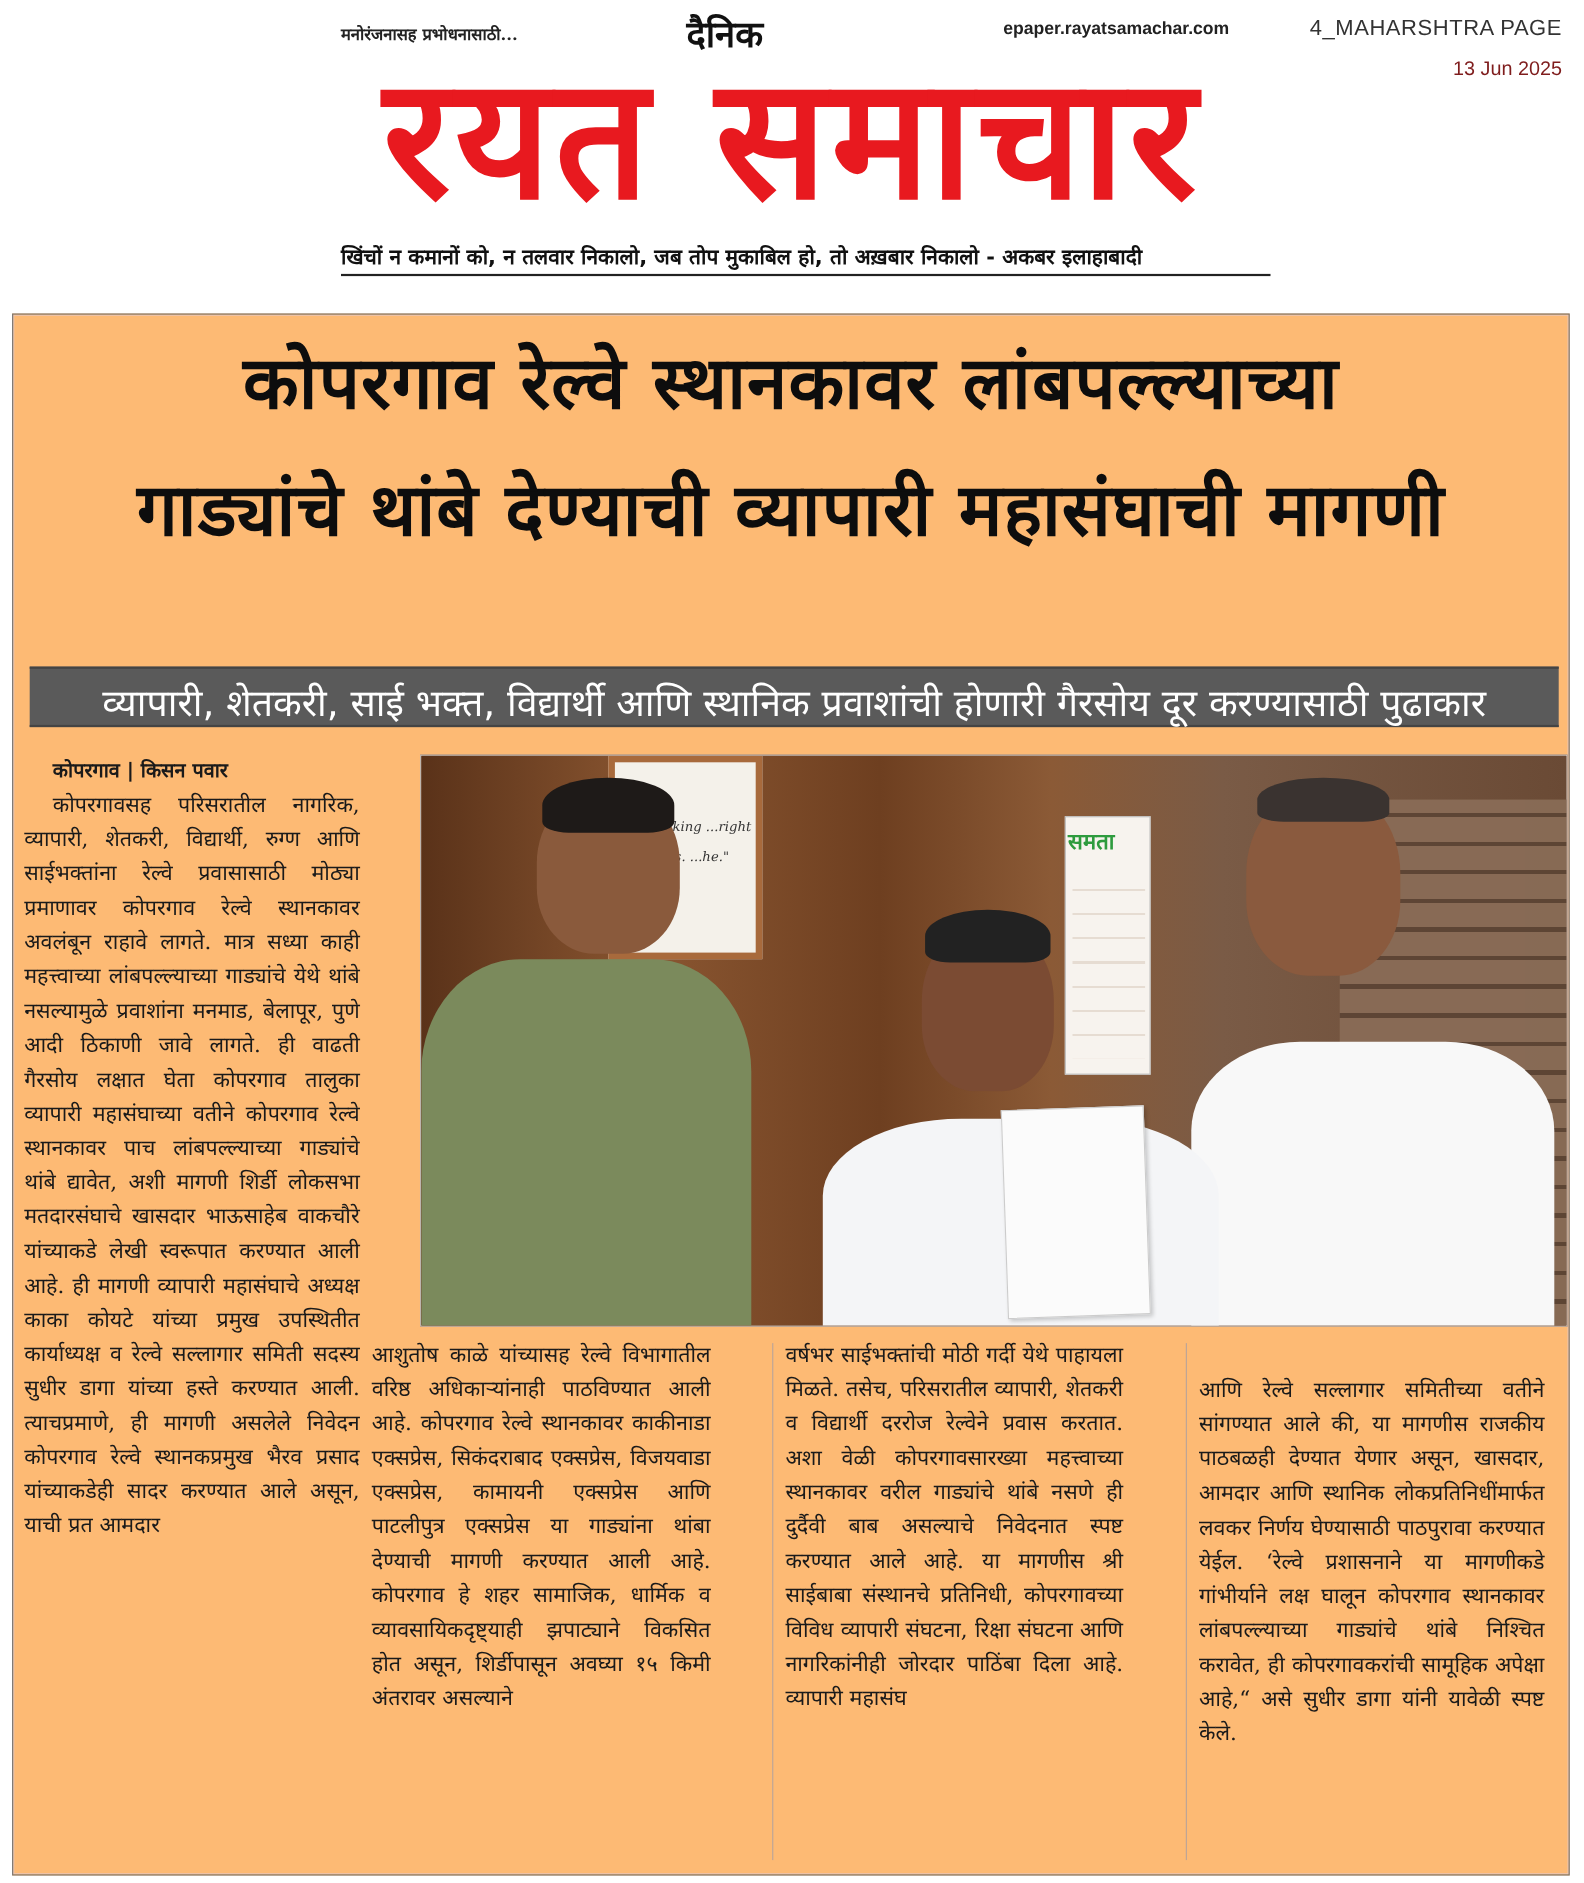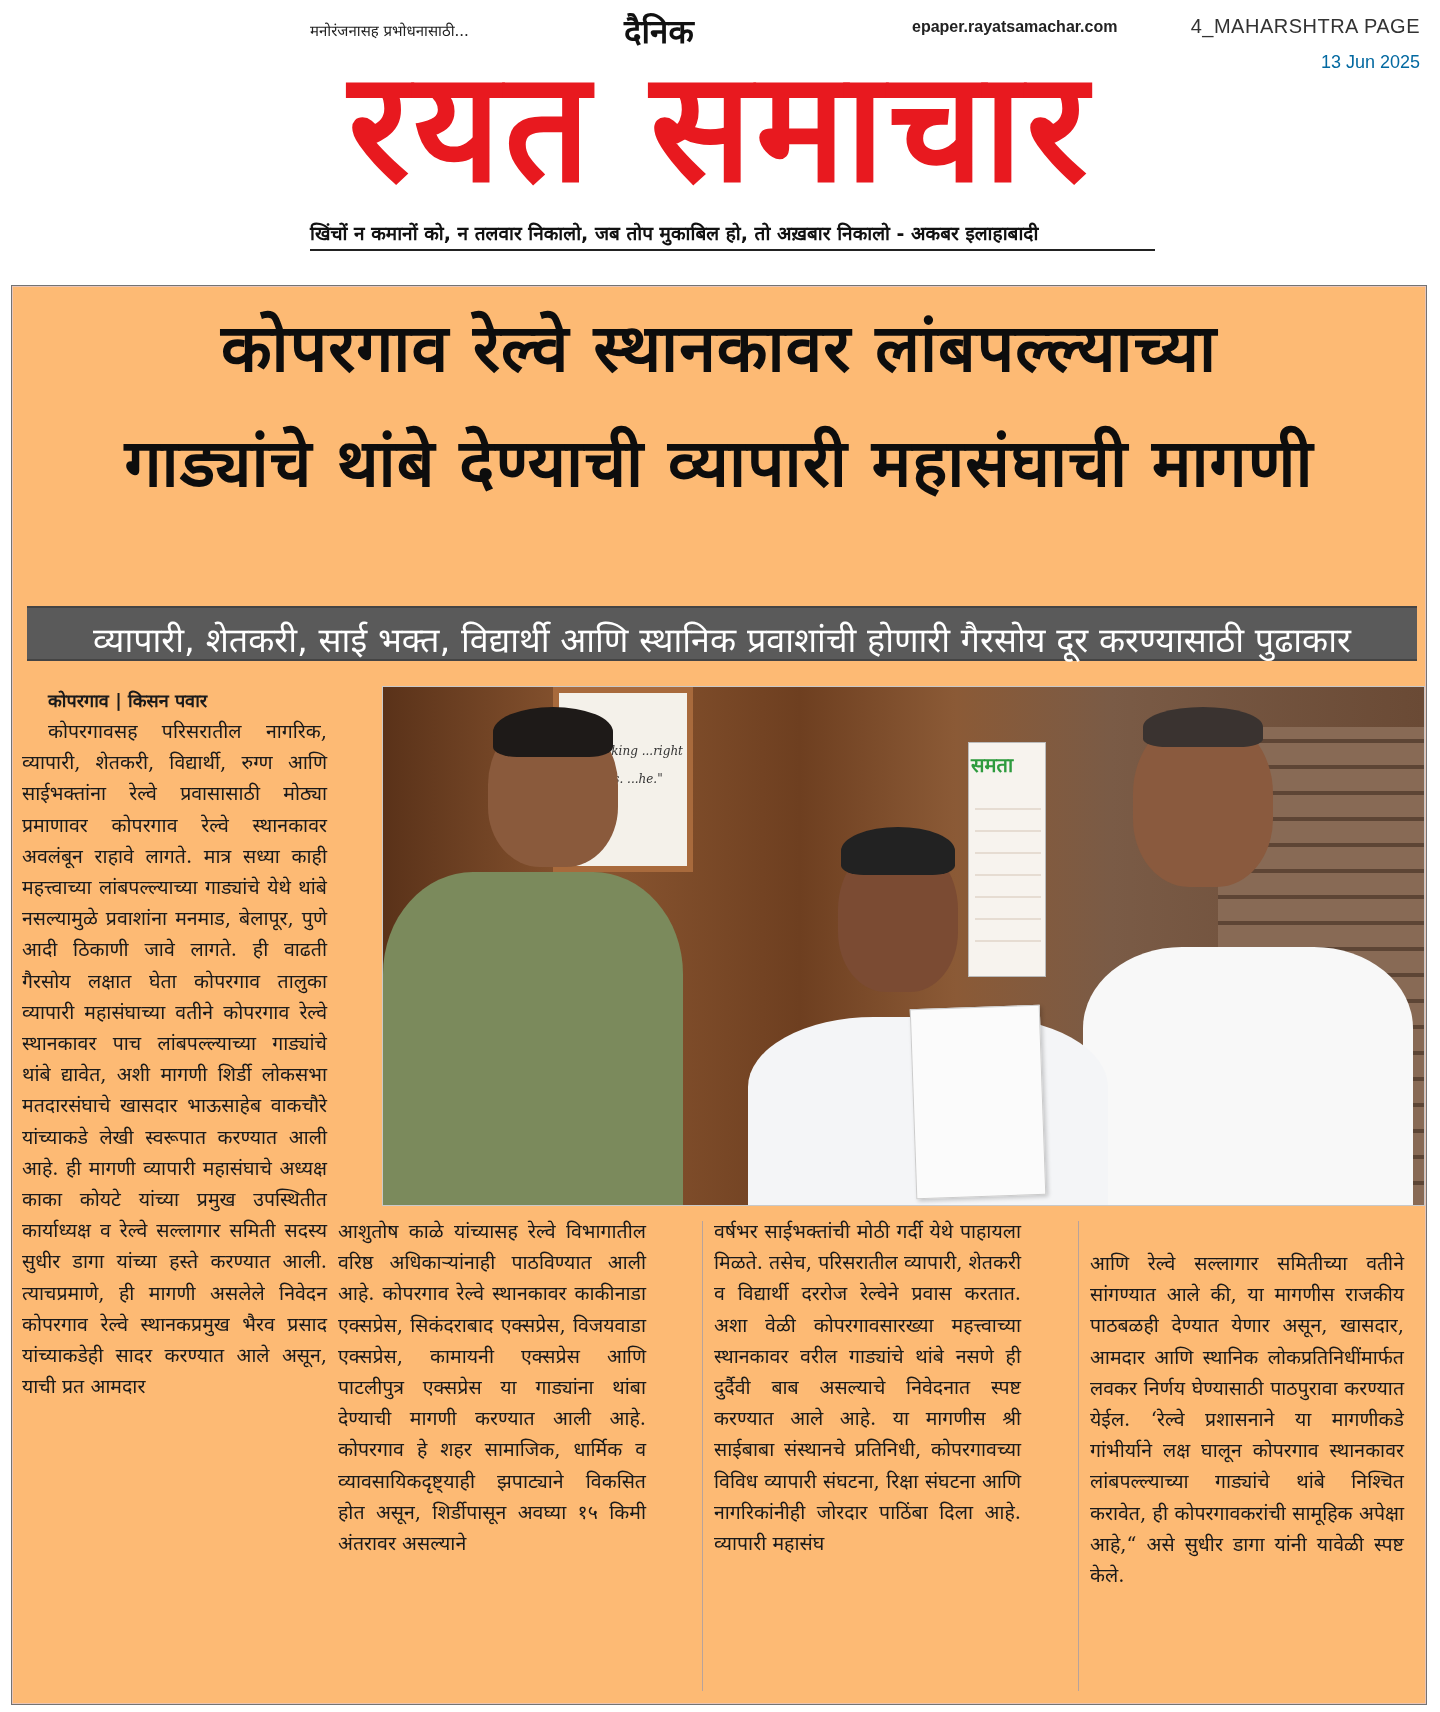--- a/index.html
+++ b/index.html
@@ -1,25 +1,25 @@
 <!DOCTYPE html>
 <html><head>
 <meta charset="utf-8">
 <style>
   * { box-sizing: border-box; margin: 0; padding: 0; }
   html, body { width: 1440px; height: 1712px; background: #ffffff; overflow: hidden; }
   body { position: relative; font-family: "DejaVu Sans", sans-serif; color: #1a1a1a; }
 
   
   .masthead { position: absolute; left: 0; top: 0; width: 1440px; height: 282px; background: #fff; }
-  .tagline-left { position: absolute; left: 310px; top: 20px; font-size: 15px; font-weight: normal; color: #222; font-family: "DejaVu Serif", serif; }
+  .tagline-left { position: absolute; left: 310px; top: 20px; font-size: 15px; font-weight: bold; color: #222; font-family: "DejaVu Serif", serif; }
   .dainik { position: absolute; left: 624px; top: 8px; font-size: 33px; font-weight: bold; color: #111; font-family: "DejaVu Sans", sans-serif; }
   .site-url { position: absolute; left: 912px; top: 18px; font-size: 16px; font-weight: bold; color: #222; font-family: "Liberation Sans", sans-serif; }
   .page-label { position: absolute; right: 20px; top: 15px; font-size: 20px; color: #333; font-family: "Liberation Sans", sans-serif; letter-spacing: 0.5px; }
-  .page-date { position: absolute; right: 20px; top: 52px; font-size: 18px; color: #0369a1; font-family: "Liberation Sans", sans-serif; }
+  .page-date { position: absolute; right: 20px; top: 52px; font-size: 18px; color: #7f1d1d; font-family: "Liberation Sans", sans-serif; }
   .logo { position: absolute; left: 300px; top: 42px; width: 840px; height: 170px; font-size: 150px; line-height: 170px; font-weight: bold; color: #e8191f; font-family: "DejaVu Sans", sans-serif; letter-spacing: 4px; text-align: center; transform: scaleY(1.02); }
   .motto { position: absolute; left: 310px; top: 220px; width: 845px; font-size: 19px; font-weight: bold; color: #111; text-align: left; border-bottom: 2px solid #222; padding-bottom: 3px; }
   .subline { position: absolute; left: 310px; top: 256px; width: 845px; text-align: right; font-size: 14px; font-weight: bold; color: #222; margin-top: 28px; }
 
   
   .article { position: absolute; left: 11px; top: 285px; width: 1416px; height: 1420px; background: #fdba74; border: 1px solid #737373; box-shadow: inset 0 0 0 1px #e8c5b8; }
   .headline { position: absolute; left: 0; width: 100%; text-align: center; font-weight: bold; color: #0d0d0d; font-size: 66px; line-height: 86px; letter-spacing: 1px; }
   .headline.l1 { top: 20px; }
   .headline.l2 { top: 135px; }
 

